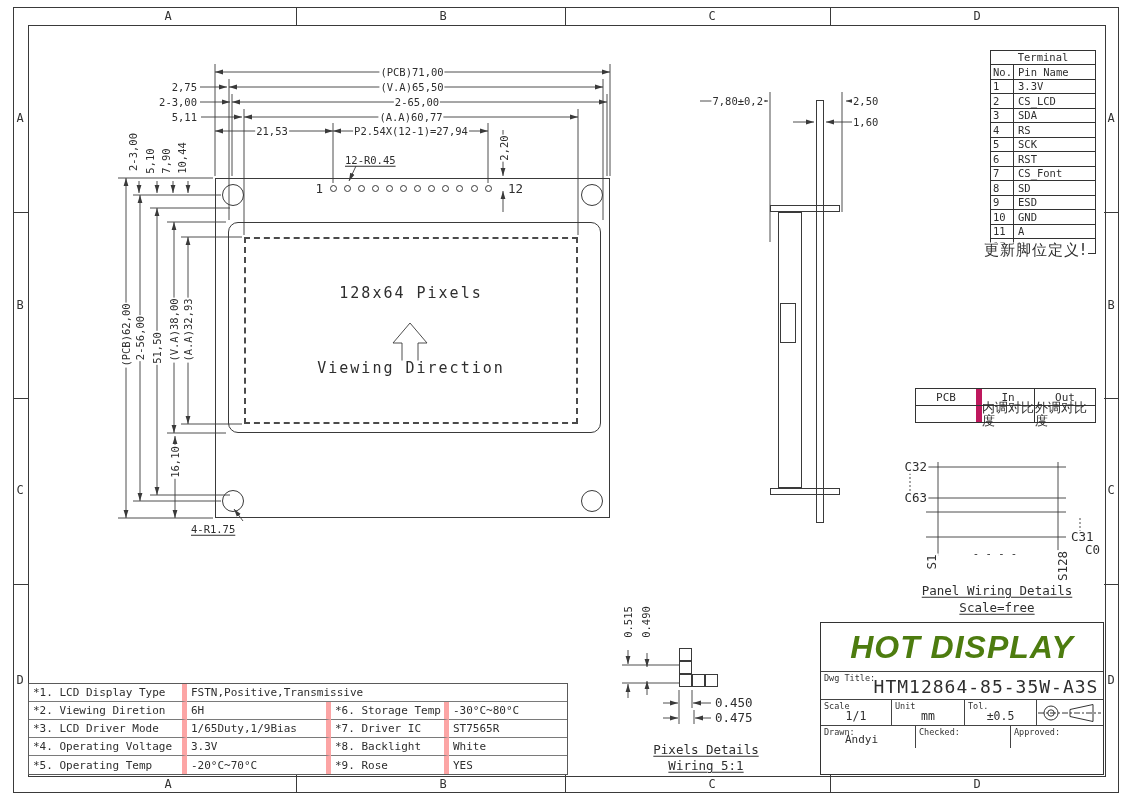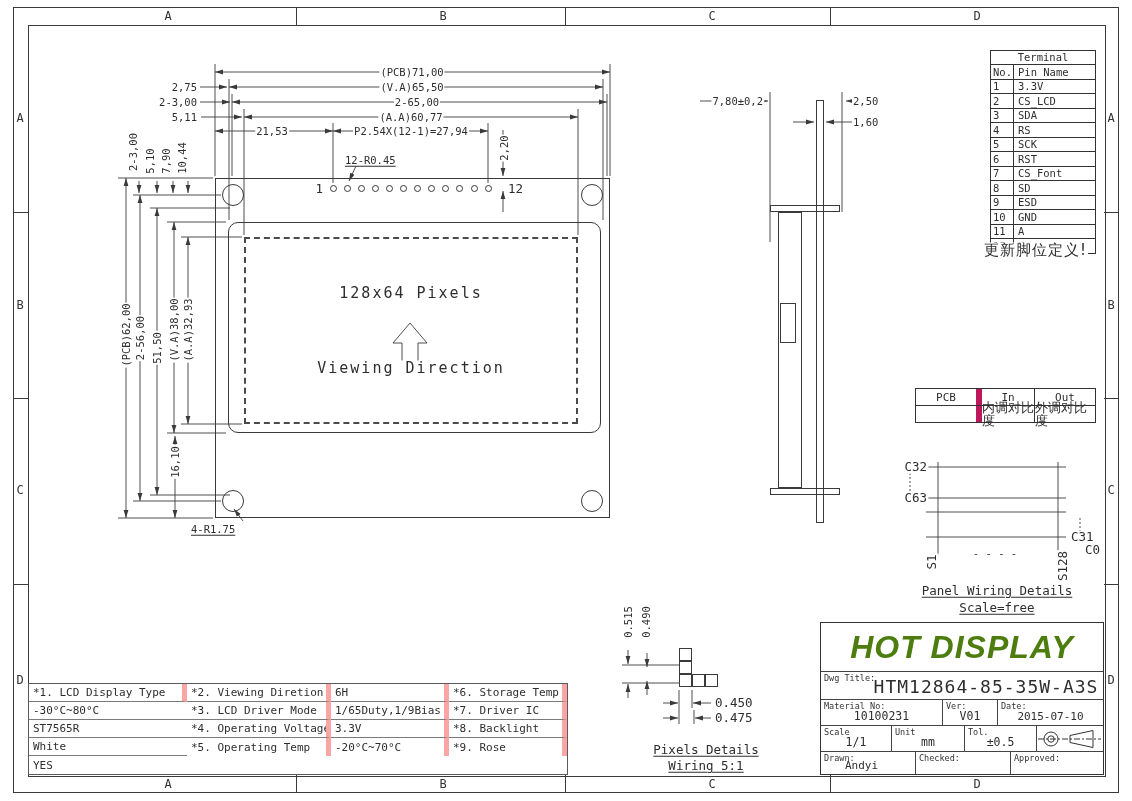--- a/index.html
+++ b/index.html
@@ -344,20 +344,21 @@
 
   <span class="dim dimv" style="left:628px;top:622px;">0.515</span>
   <span class="dim dimv" style="left:646px;top:622px;">0.490</span>
   <span class="dim diml md" style="left:714px;top:703px;">0.450</span>
   <span class="dim diml md" style="left:714px;top:718px;">0.475</span>
   <span class="dim dimc md ul" style="left:706px;top:750px;">Pixels Details</span>
   <span class="dim dimc md ul" style="left:706px;top:766px;">Wiring 5:1</span>
 
   <div class="tspec">
     <div class="cell">*1. LCD Display Type</div>
+    <div class="cell span3">FSTN,Positive,Transmissive</div>
     <div class="cell">*2. Viewing Diretion</div>
     <div class="cell">6H</div>
     <div class="cell">*6. Storage Temp</div>
     <div class="cell last">-30°C~80°C</div>
     <div class="cell">*3. LCD Driver Mode</div>
     <div class="cell">1/65Duty,1/9Bias</div>
     <div class="cell">*7. Driver IC</div>
     <div class="cell last">ST7565R</div>
     <div class="cell">*4. Operating Voltage</div>
     <div class="cell">3.3V</div>
@@ -373,34 +374,20 @@
     <div class="tb-row tb-brand" style="height:48px;">
       <span>HOT DISPLAY</span>
     </div>
     <div class="tb-row" style="height:28px;">
       <div class="tb-cell">
         <span class="lbl">Dwg Title:</span>
         <span class="val" style="font-size:18px;letter-spacing:1px;padding-left:48px;">HTM12864-85-35W-A3S</span>
       </div>
     </div>
     <div class="tb-row" style="height:26px;">
-      <div class="tb-cell" style="flex:0 0 121px;">
-        <span class="lbl">Material No:</span>
-        <span class="val">10100231</span>
-      </div>
-      <div class="tb-cell" style="flex:0 0 55px;">
-        <span class="lbl">Ver:</span>
-        <span class="val">V01</span>
-      </div>
-      <div class="tb-cell">
-        <span class="lbl">Date:</span>
-        <span class="val" style="font-size:11px;">2015-07-10</span>
-      </div>
-    </div>
-    <div class="tb-row" style="height:26px;">
       <div class="tb-cell" style="flex:0 0 70px;">
         <span class="lbl">Scale</span>
         <span class="val">1/1</span>
       </div>
       <div class="tb-cell" style="flex:0 0 73px;">
         <span class="lbl">Unit</span>
         <span class="val">mm</span>
       </div>
       <div class="tb-cell" style="flex:0 0 72px;">
         <span class="lbl">Tol.</span>

